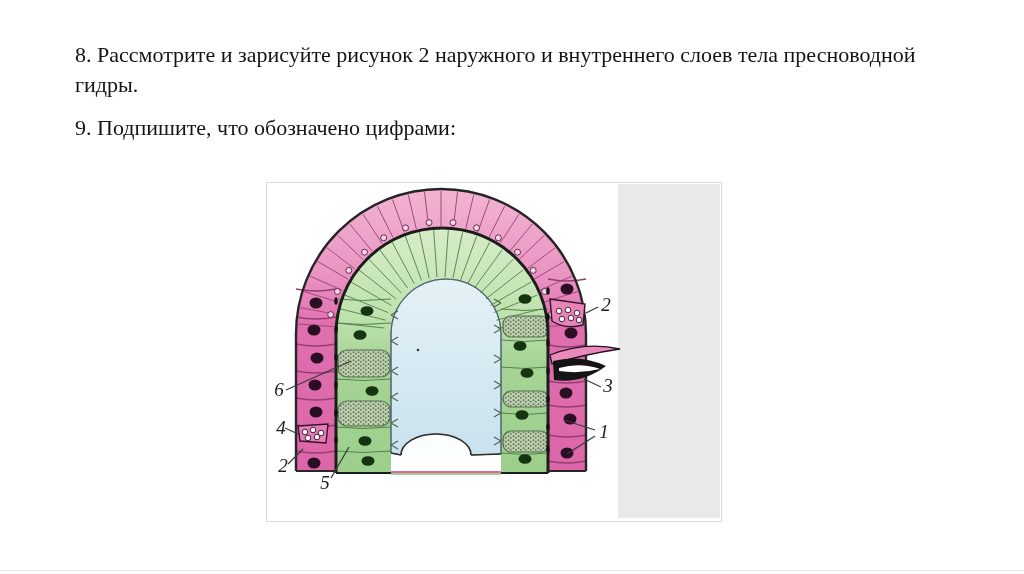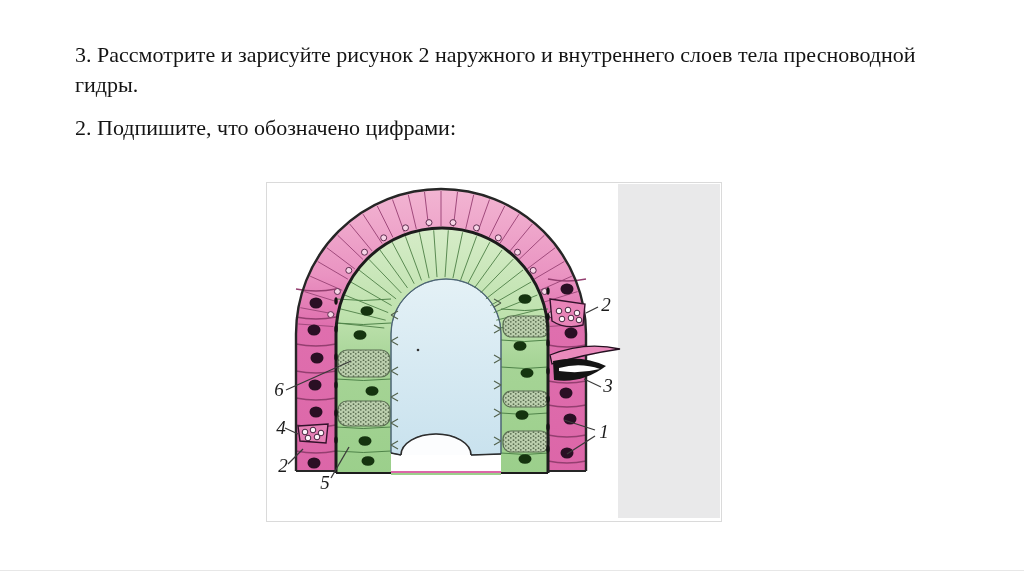--- a/index.html
+++ b/index.html
@@ -27,22 +27,22 @@
   }
   .bottom-hairline{
     position:absolute;left:0;top:570px;width:1024px;height:1px;background:#e7e7e7;
   }
 </style>
 </head>
 <body>
 
 <div class="slide">
 
-  <p class="task-text" id="task3">3. Рассмотрите и зарисуйте рисунок 2 наружного и внутреннего слоев тела пресноводной гидры.</p>
-  <p class="task-text" id="task4">2. Подпишите, что обозначено цифрами:</p>
+  <p class="task-text" id="task3">8. Рассмотрите и зарисуйте рисунок 2 наружного и внутреннего слоев тела пресноводной гидры.</p>
+  <p class="task-text" id="task4">9. Подпишите, что обозначено цифрами:</p>
 
   <div class="figure">
     <svg id="hydraSvg" width="454" height="338" viewBox="0 0 454 338" xmlns="http://www.w3.org/2000/svg">
         <defs>
           <linearGradient id="pg" x1="0" y1="0" x2="0" y2="1">
             <stop offset="0" stop-color="#f2b5d2"></stop>
             <stop offset="0.3" stop-color="#ea94c2"></stop>
             <stop offset="0.48" stop-color="#df6fae"></stop>
             <stop offset="1" stop-color="#dc66a8"></stop>
           </linearGradient>

